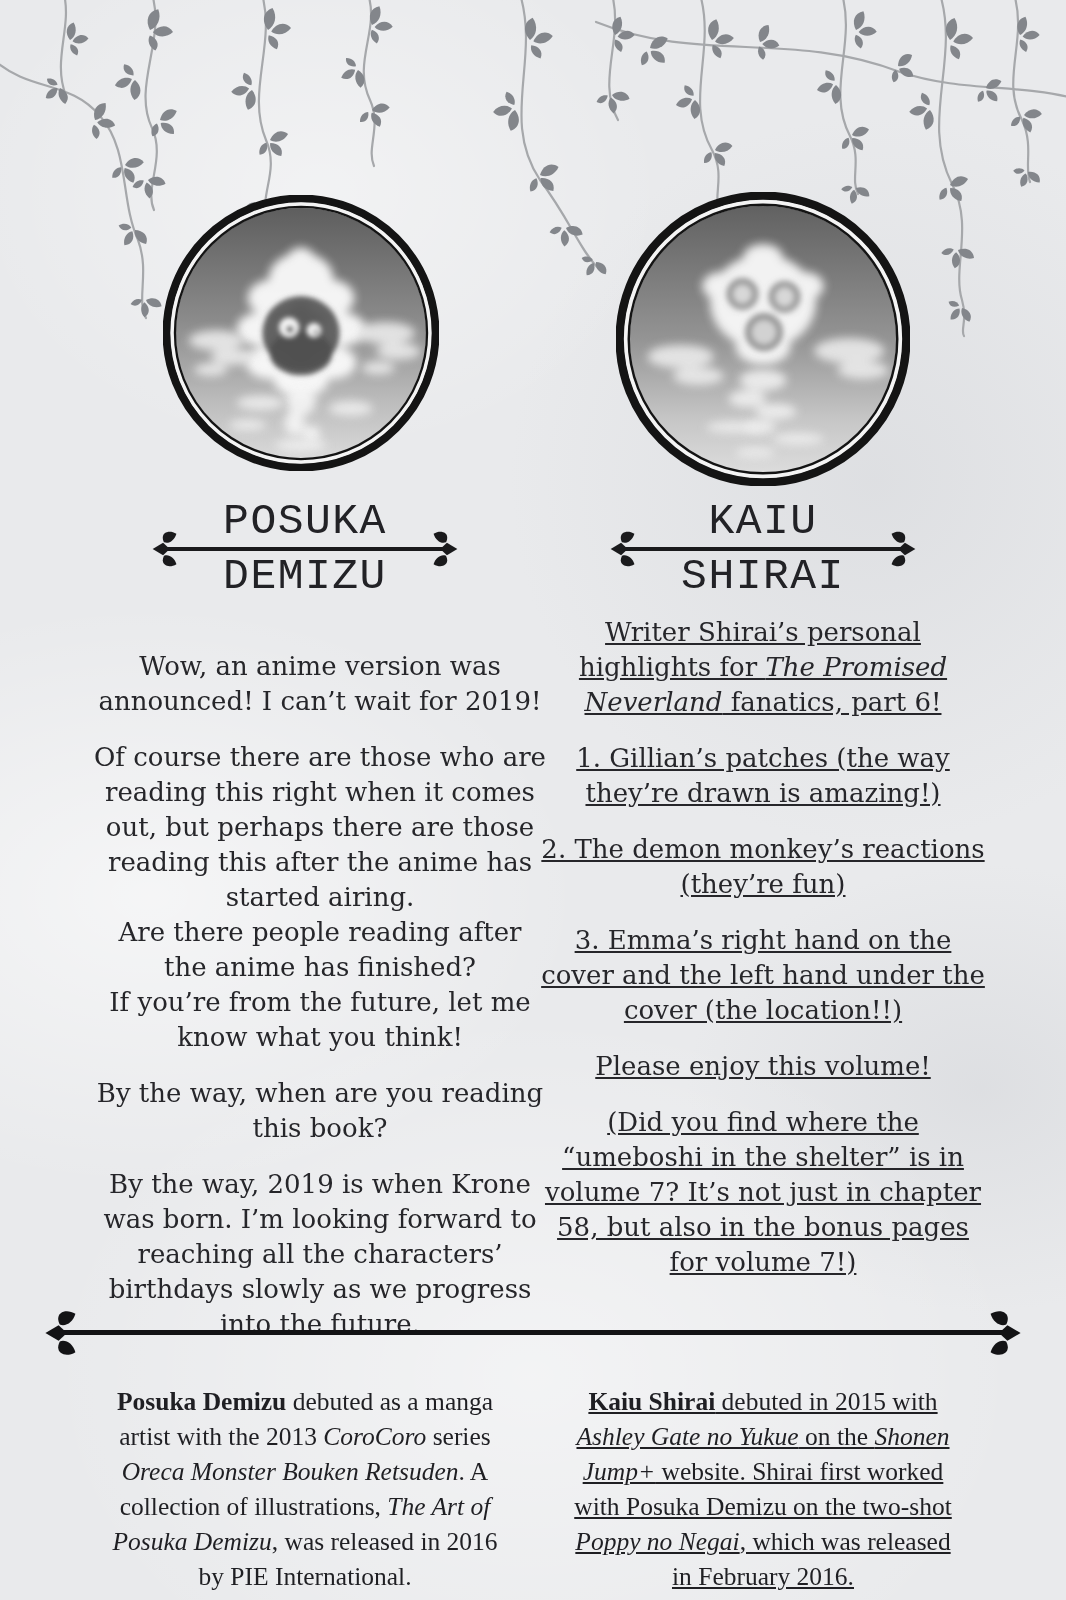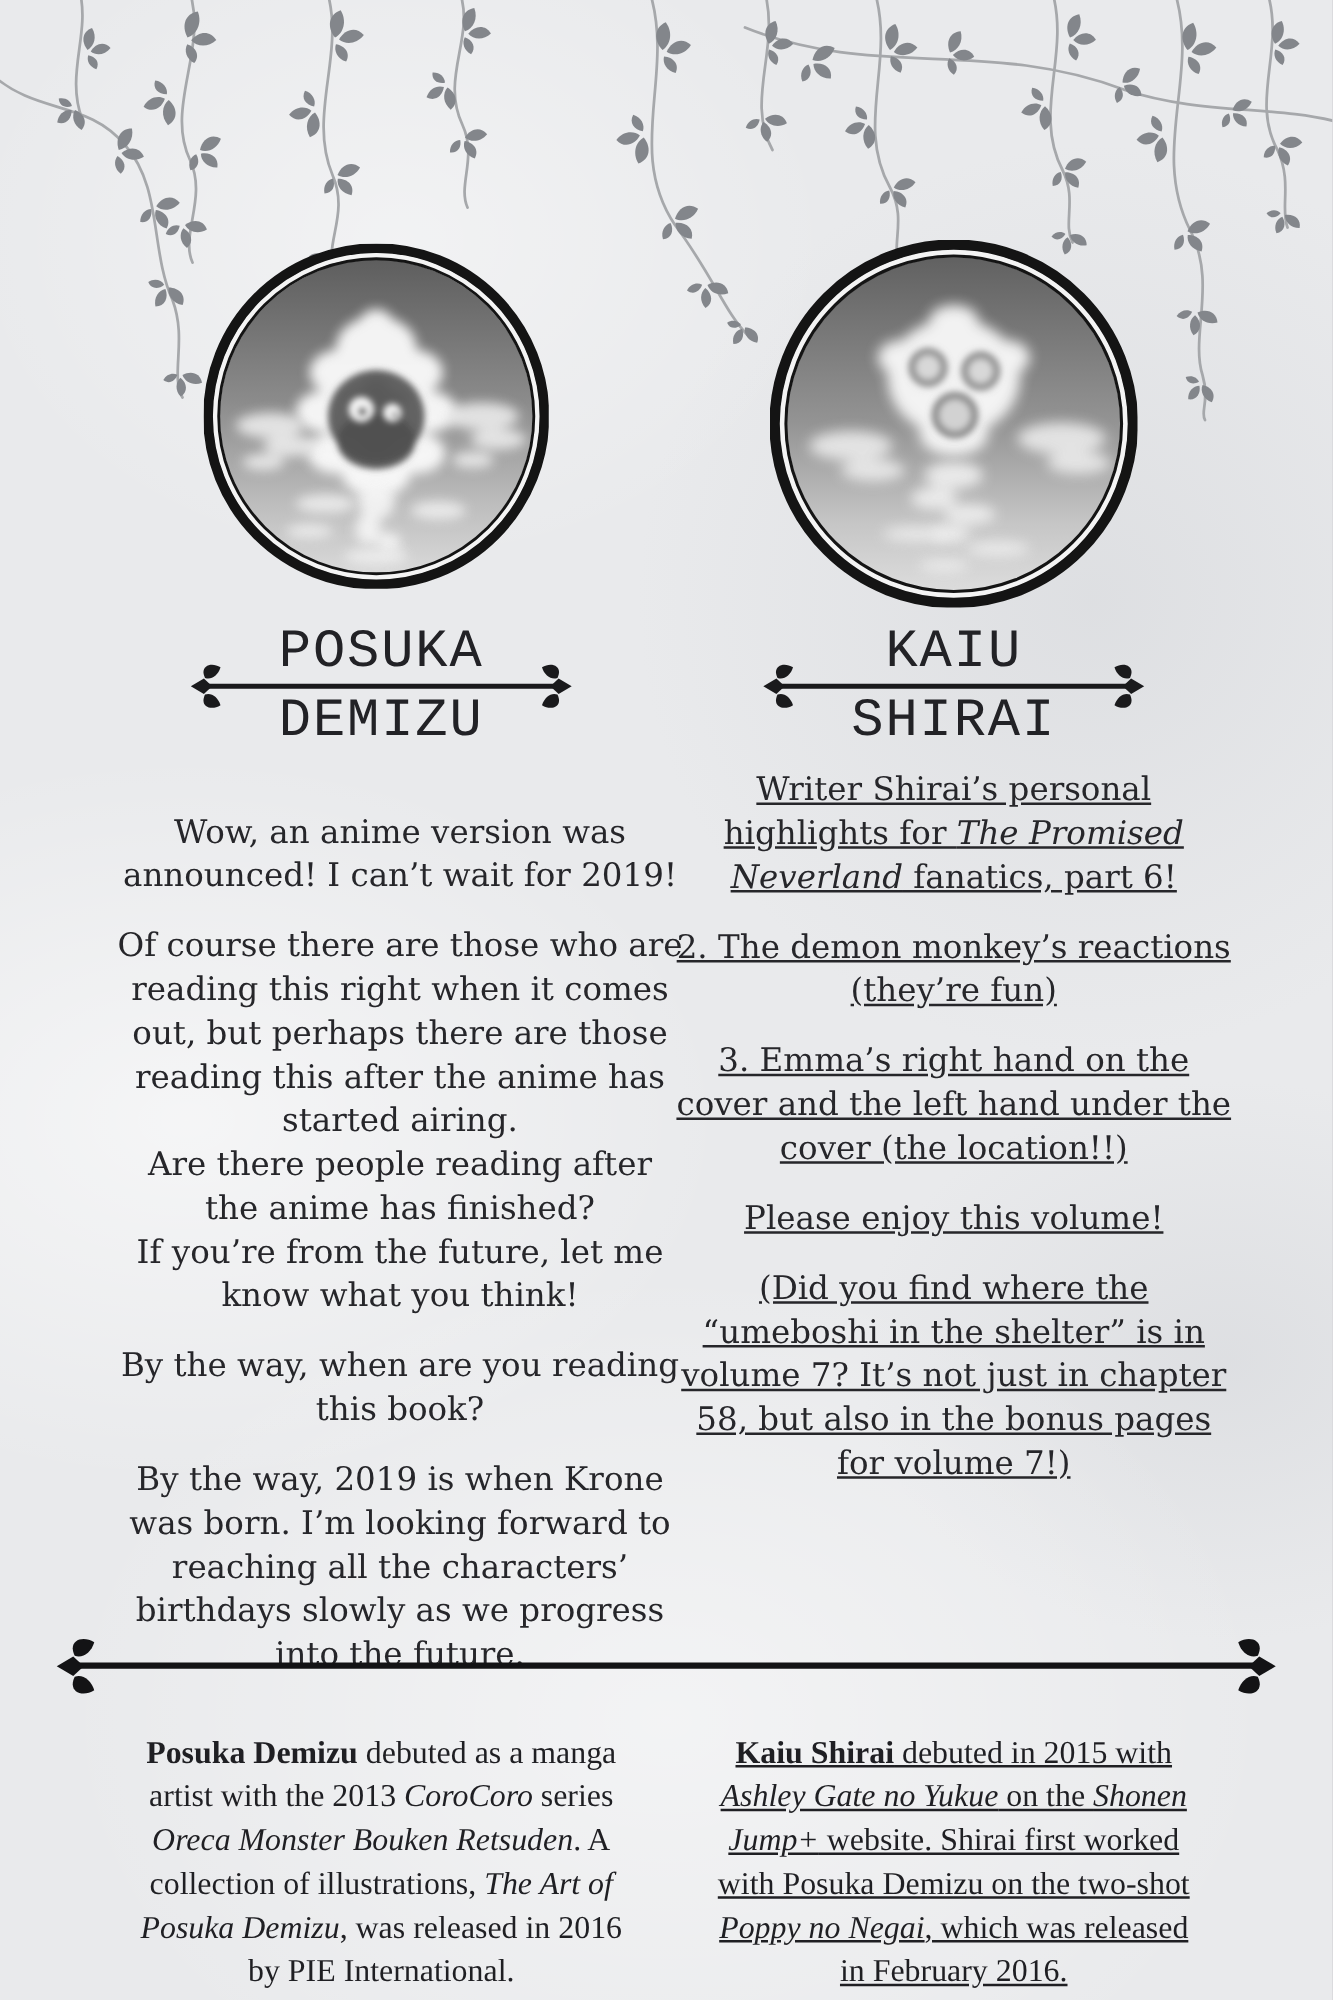--- a/index.html
+++ b/index.html
@@ -307,20 +307,22 @@
 was born. I’m looking forward to
 reaching all the characters’
 birthdays slowly as we progress
 into the future.</span></p>
   </div>
 
   <div class="comments comments-right">
     <p><span>Writer Shirai’s personal
 highlights for </span><span class="it">The Promised</span><span>
 </span><span class="it">Neverland</span><span> fanatics, part 6!</span></p>
+    <p><span>1. Gillian’s patches (the way
+they’re drawn is amazing!)</span></p>
     <p><span>2. The demon monkey’s reactions
 (they’re fun)</span></p>
     <p><span>3. Emma’s right hand on the
 cover and the left hand under the
 cover (the location!!)</span></p>
     <p><span>Please enjoy this volume!</span></p>
     <p><span>(Did you find where the
 “umeboshi in the shelter” is in
 volume 7? It’s not just in chapter
 58, but also in the bonus pages

